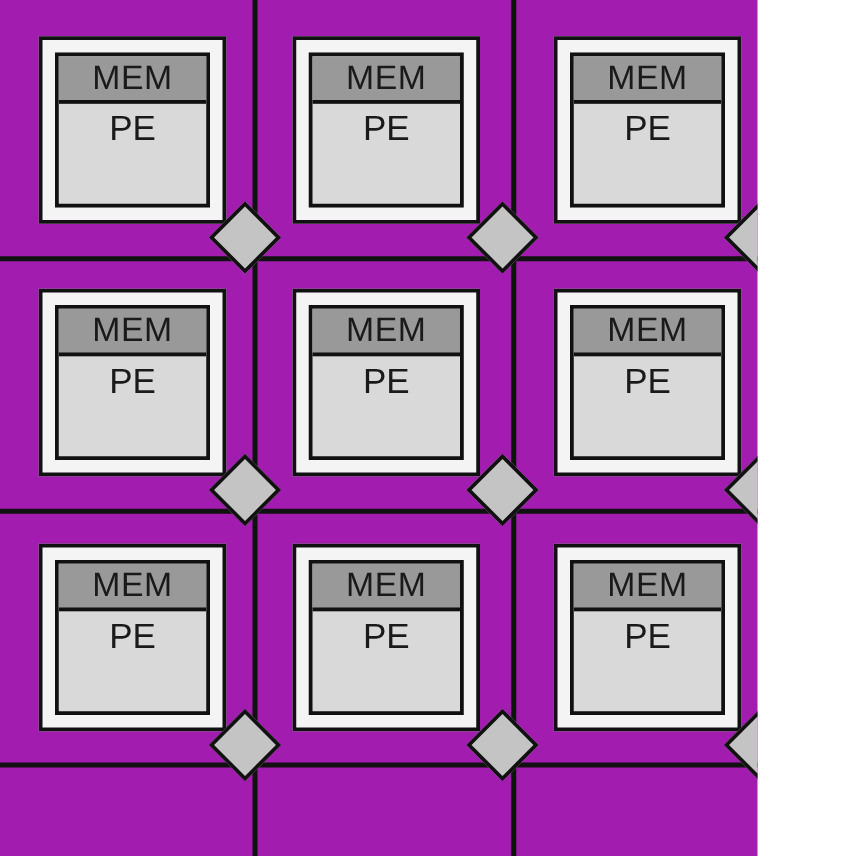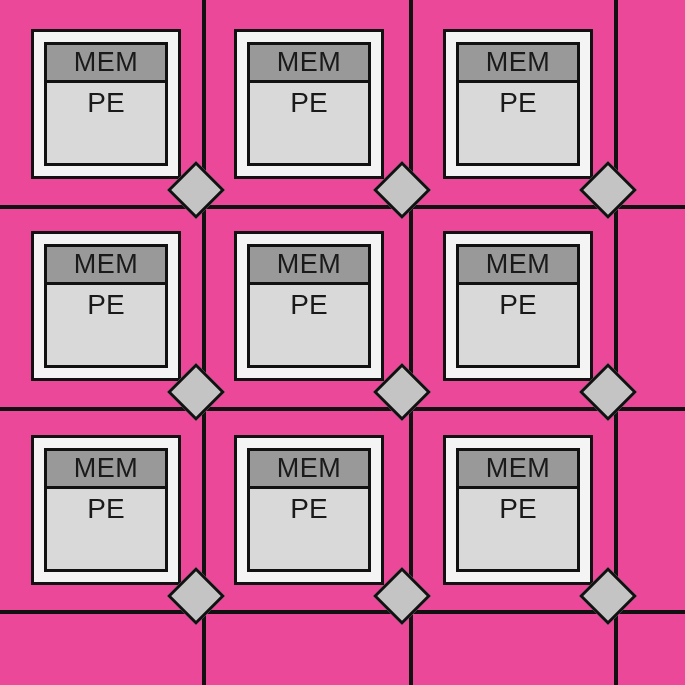--- a/index.html
+++ b/index.html
@@ -2,23 +2,23 @@
 <html><head>
 <meta charset="utf-8">
 <style>
   html, body {
     margin: 0;
     padding: 0;
     background: #ffffff;
   }
   #canvas {
     position: relative;
-    width: 685px;
+    width: 606px;
     height: 685px;
-    background: #ec4899;
+    background: #a21caf;
     overflow: hidden;
     font-family: "Liberation Sans", sans-serif;
     text-align: center;
   }
 
   
   .mesh-line {
     position: absolute;
     background: #111111;
   }

